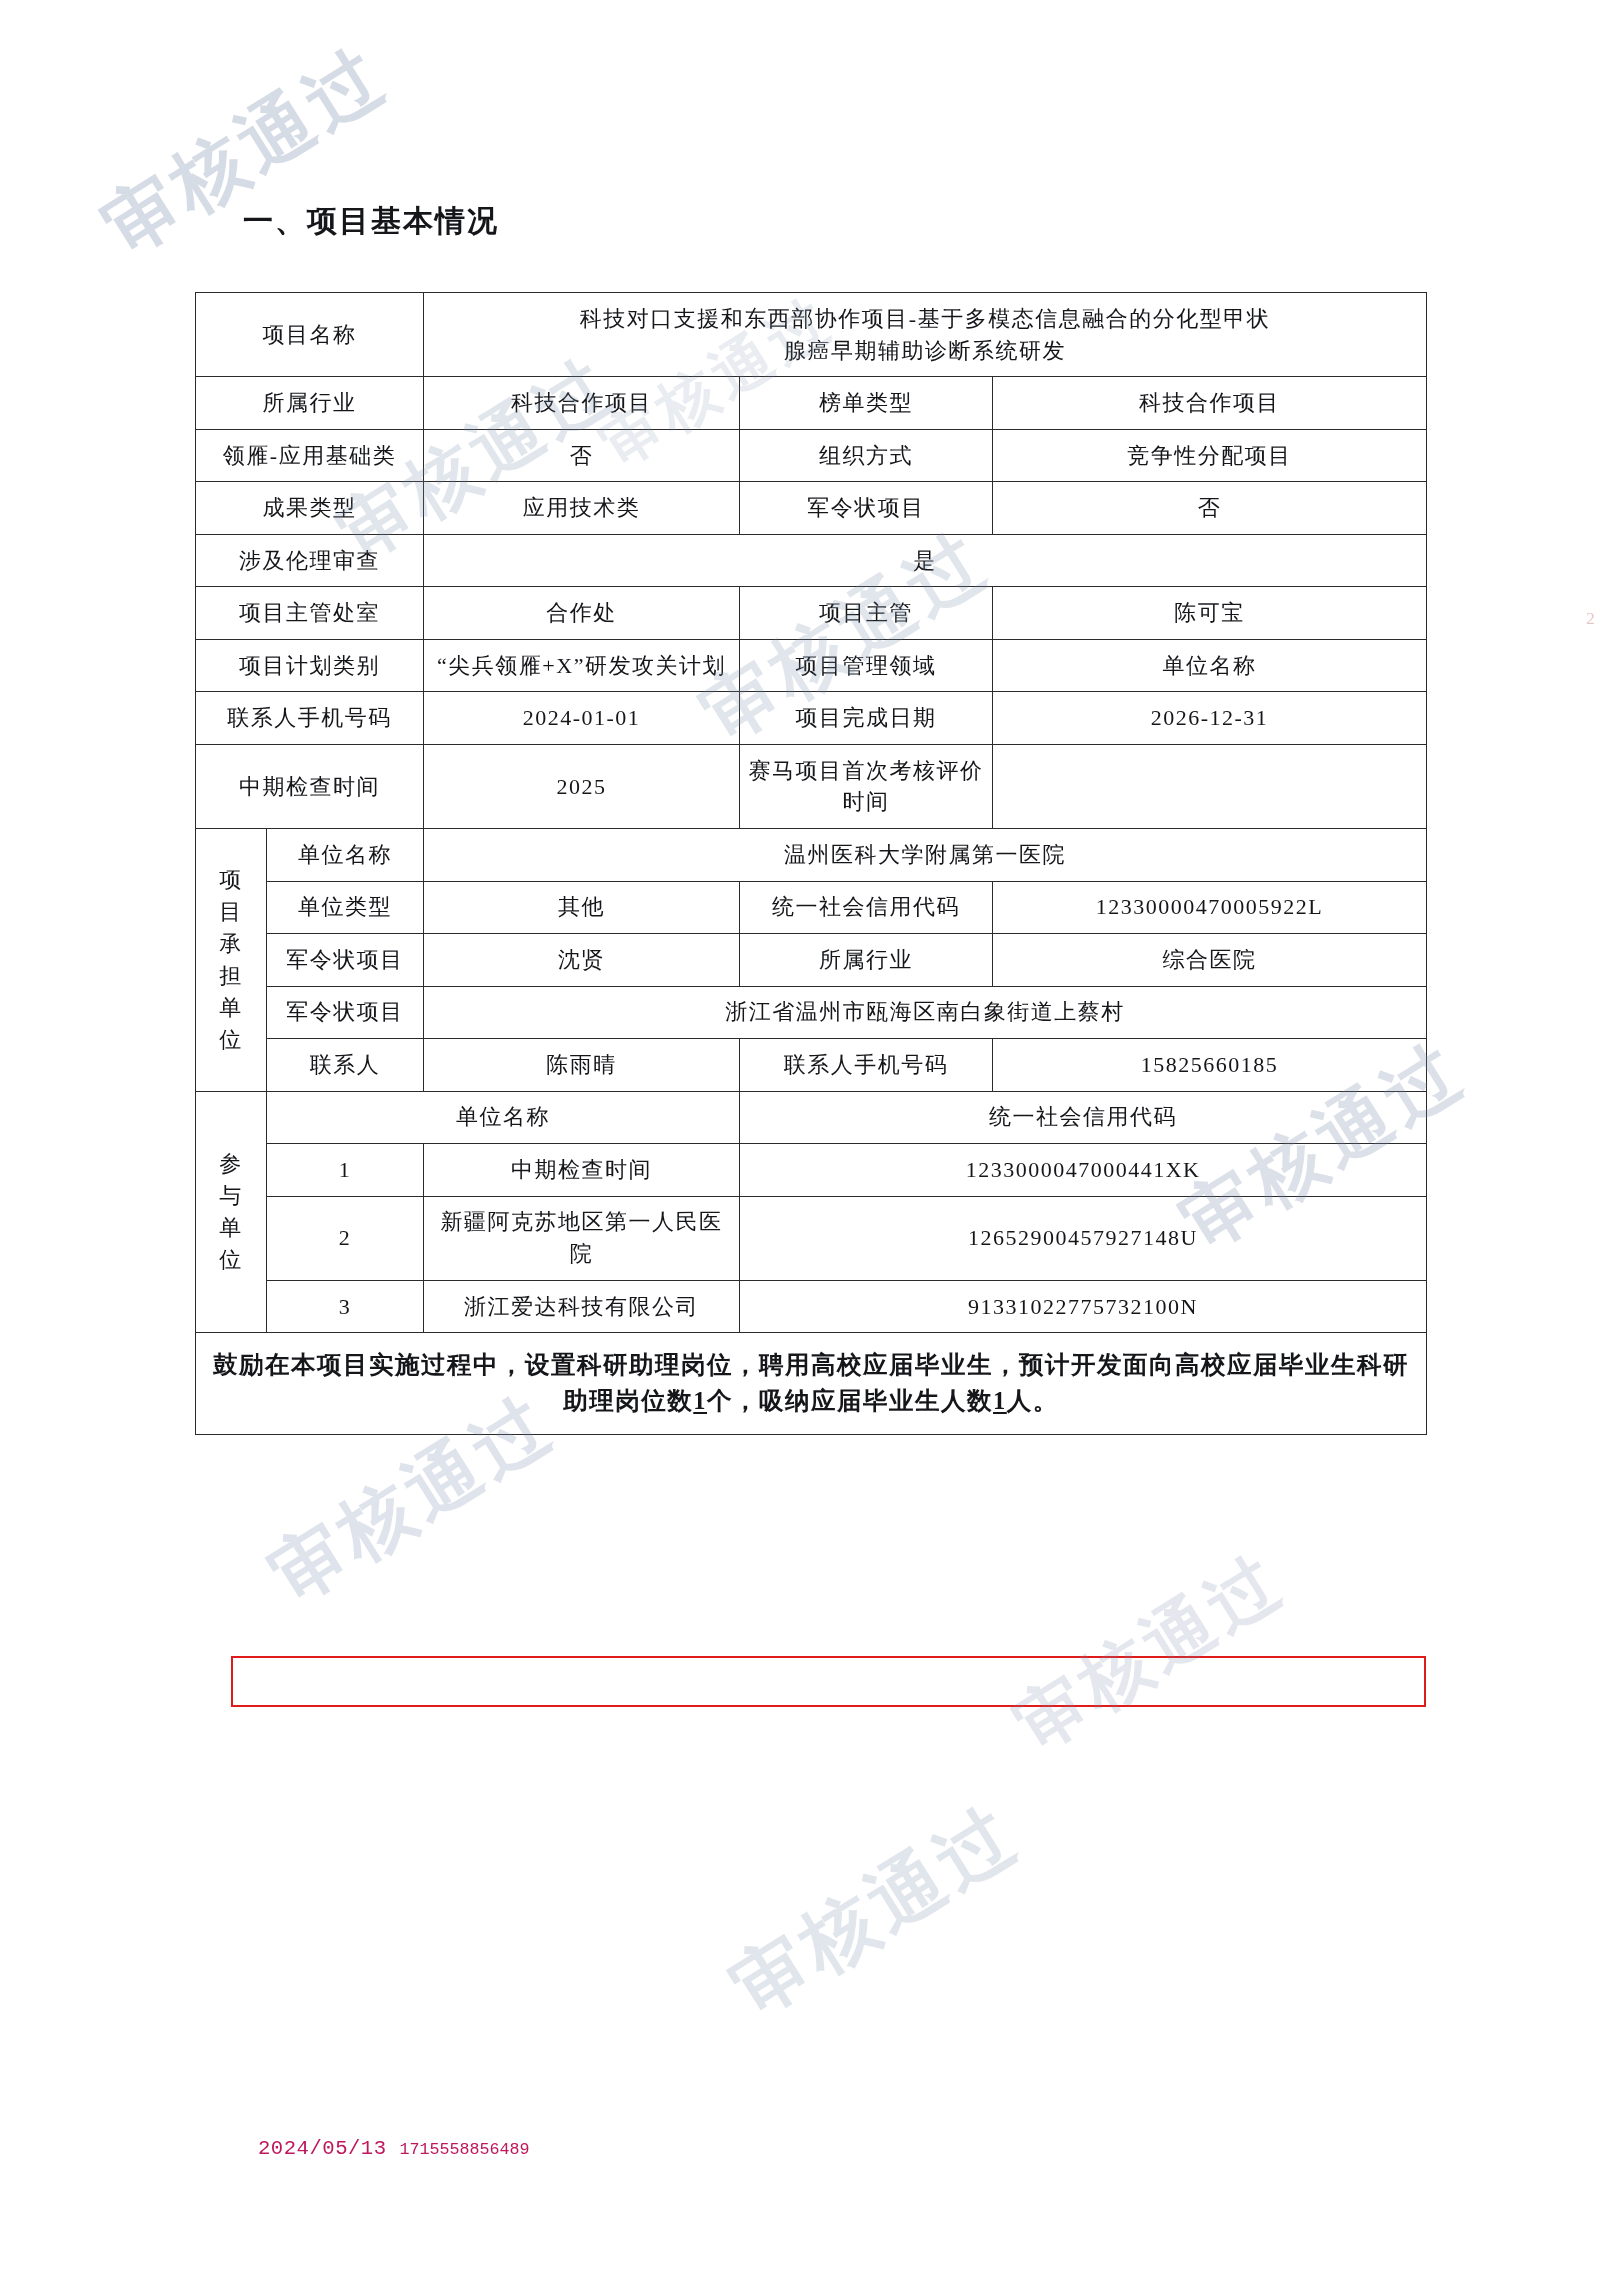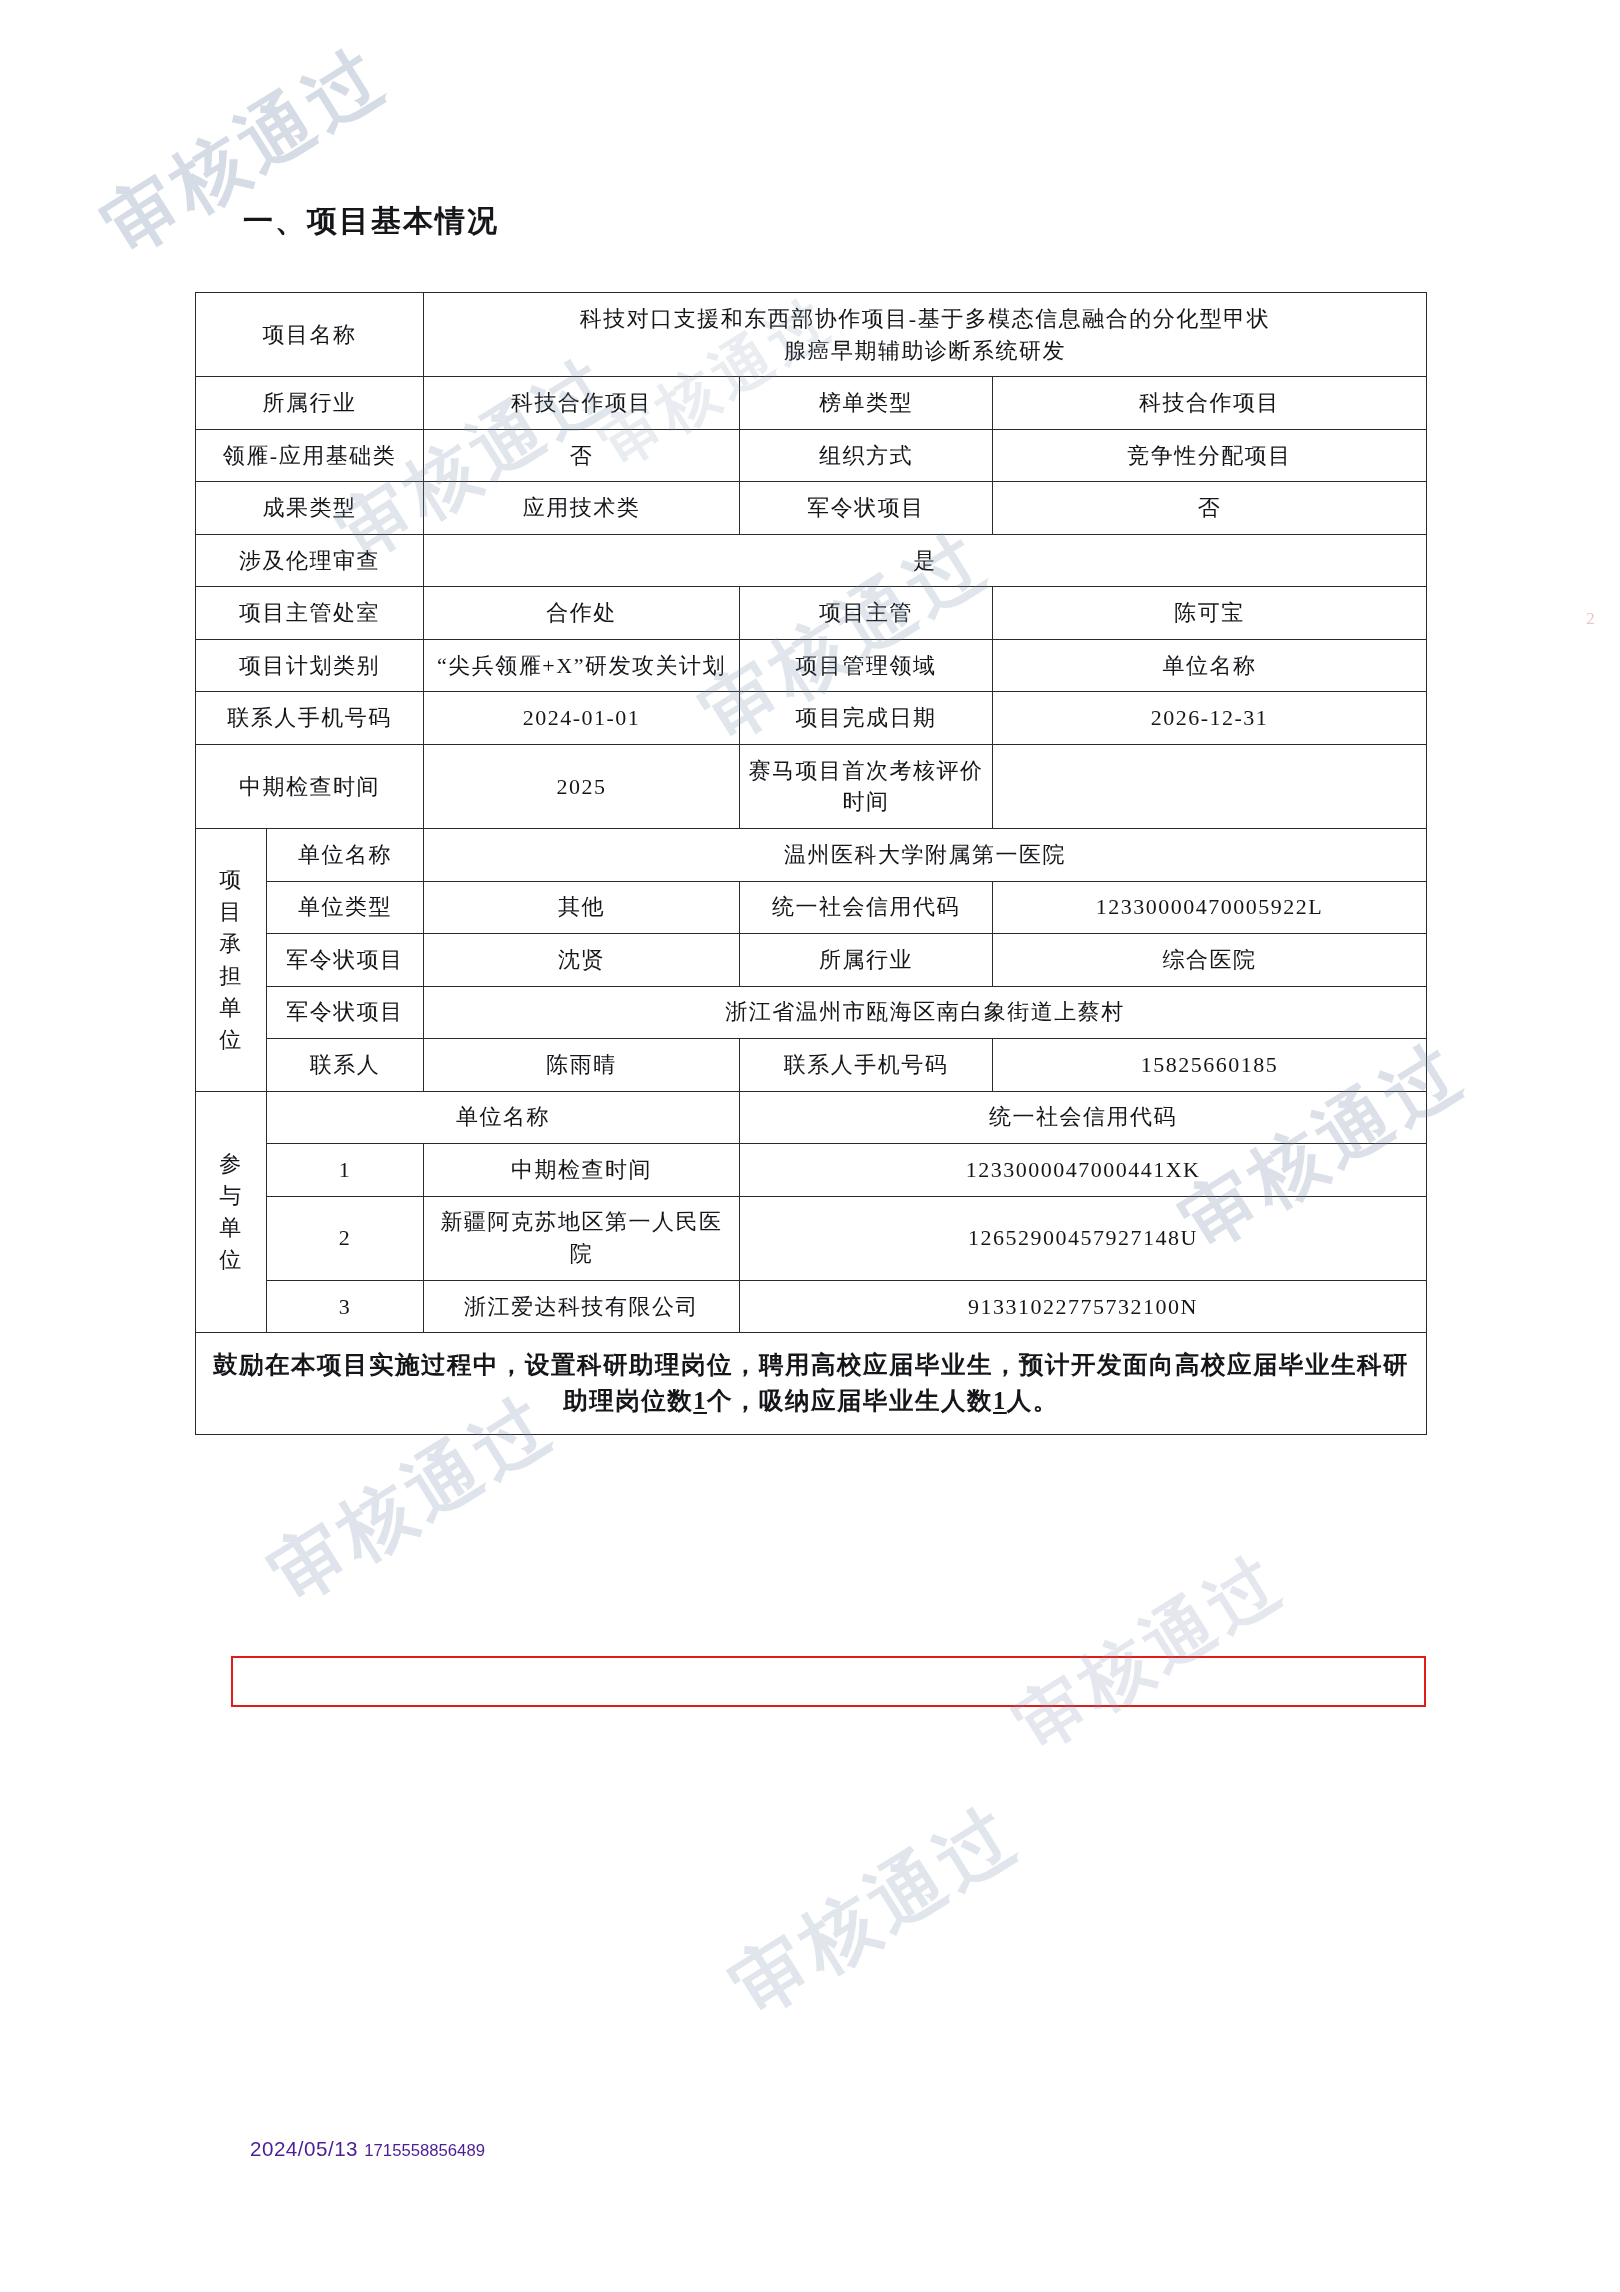--- a/index.html
+++ b/index.html
@@ -106,26 +106,26 @@
   
   .redbox {
     position: absolute;
     border: 2.5px solid #e01b1b;
     z-index: 6;
     pointer-events: none;
   }
 
   .footer {
     position: absolute;
-    left: 250px;
+    left: 258px;
     top: 2137px;
     font-size: 20.6px;
     letter-spacing: 0.5px;
-    font-family: Liberation Sans, sans-serif;
-    color: #4c1d95;
+    font-family: Liberation Mono, monospace;
+    color: #be185d;
   }
   .footer .tick {
     font-size: 16.7px;
     letter-spacing: 0px;
   }
 
   .stray-mark {
     position: absolute;
     color: rgba(190, 90, 90, 0.35);
     font-size: 17.6px;

